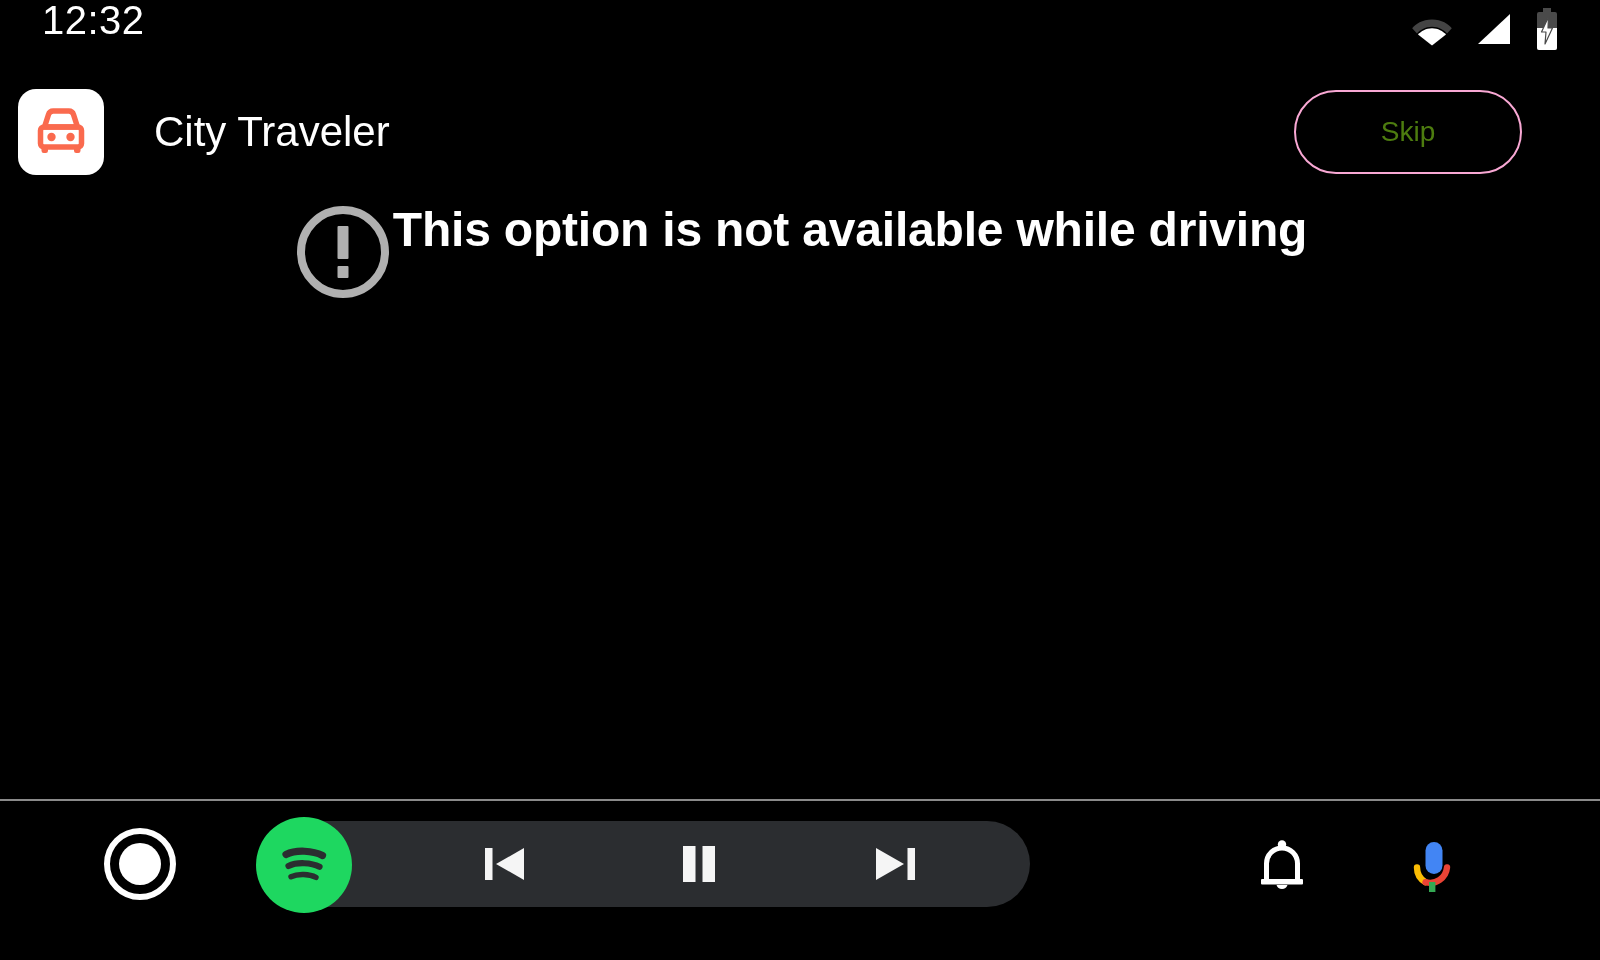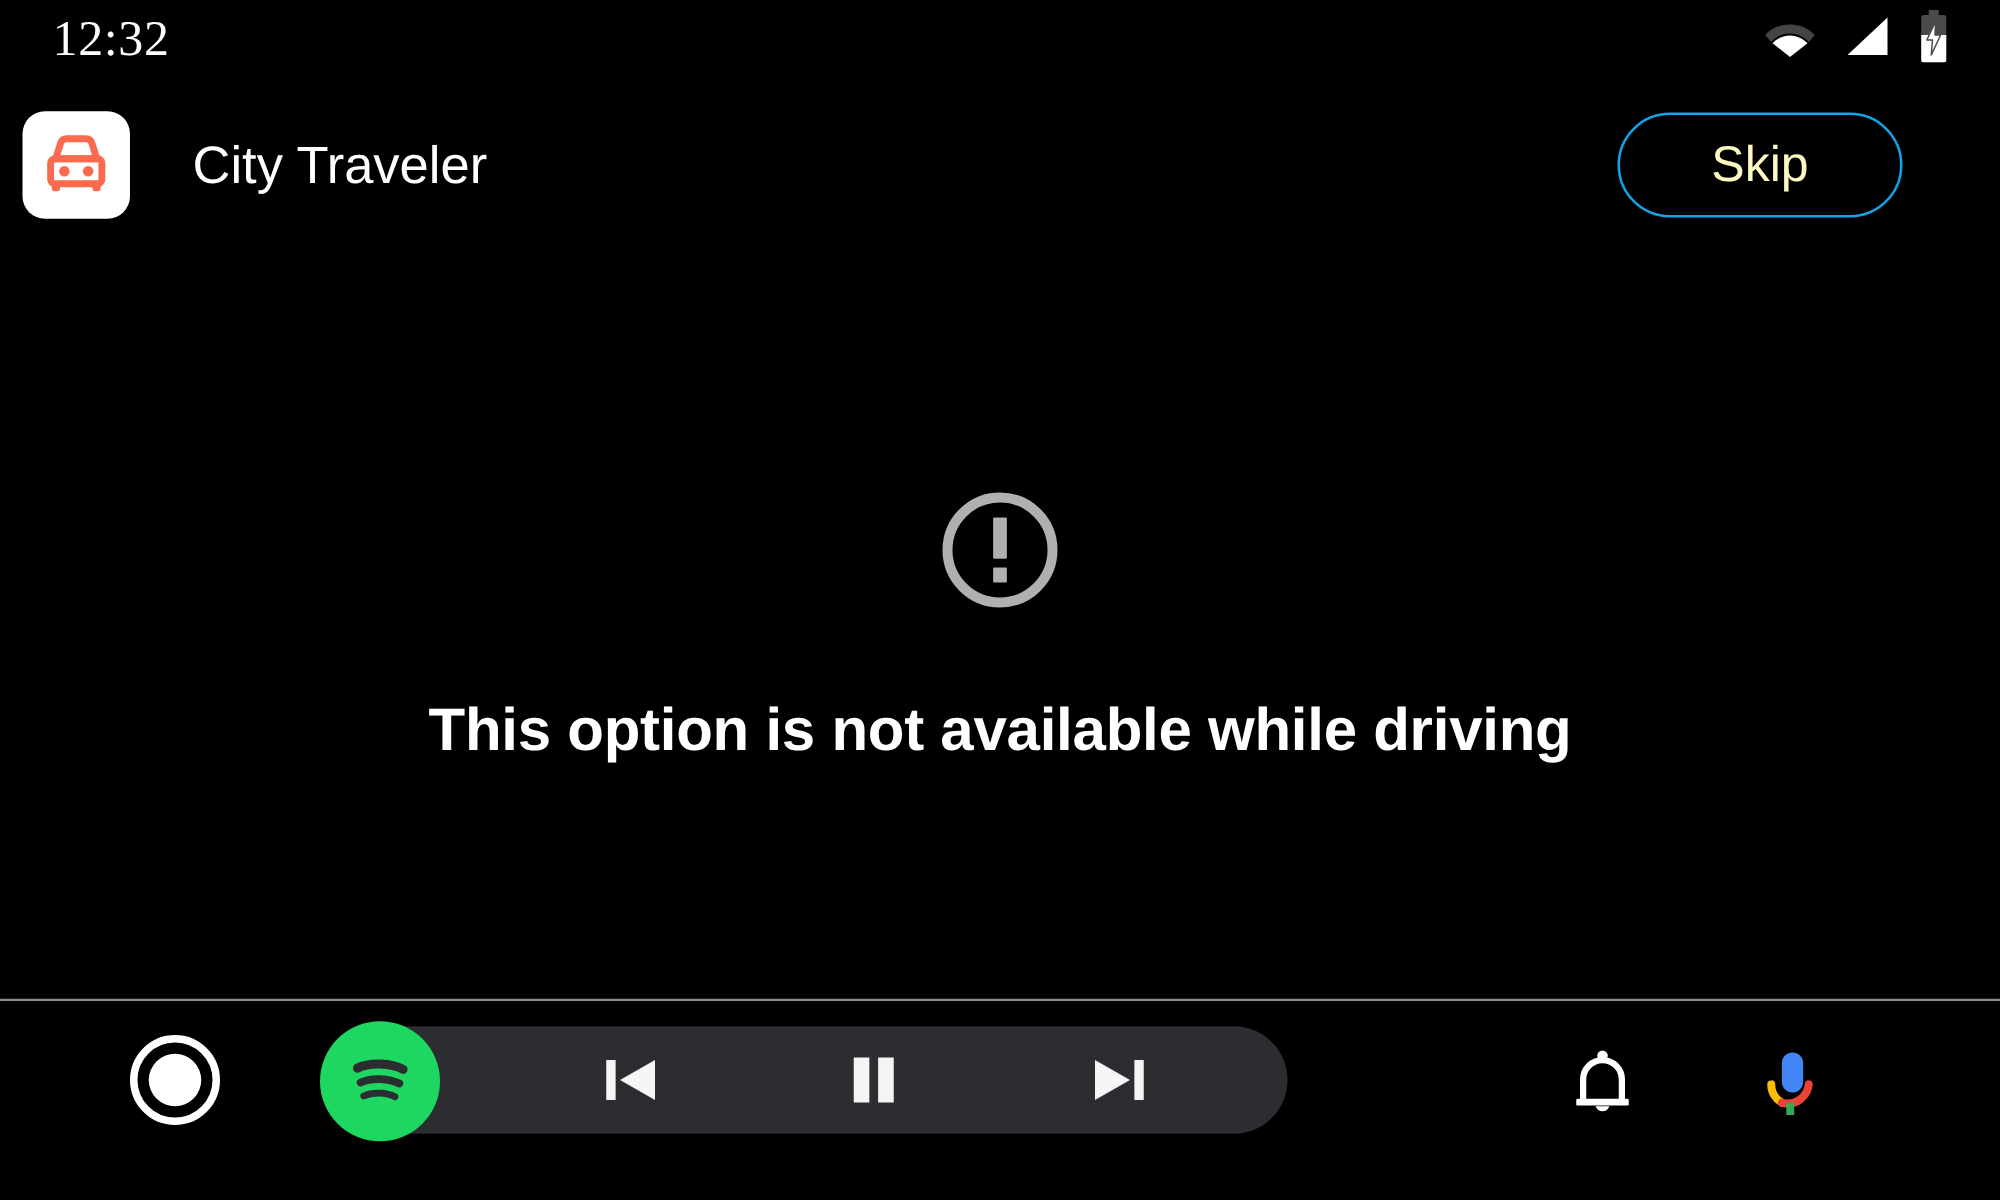--- a/index.html
+++ b/index.html
@@ -17,24 +17,22 @@
     position: relative;
   }
 
   
   #status-bar {
     position: absolute;
     top: 0; left: 0;
     width: 1600px;
     height: 62px;
     display: flex;
-    align-items: center;
     justify-content: space-between;
     padding: 0 40px 0 42px;
-    font-family: Liberation Serif, serif;
   }
 
   #status-clock {
     font-size: 40px;
     font-weight: 400;
     letter-spacing: 0.5px;
     color: #ffffff;
     line-height: 1;
   }
 
@@ -74,41 +72,41 @@
     font-weight: 400;
     color: #ffffff;
     white-space: nowrap;
   }
 
   #skip-button {
     margin-left: auto;
     min-width: 228px;
     height: 84px;
     border-radius: 42px;
-    border: 2px solid #0ea5e9;
-    background: transparent;
-    color: #fef9c3;
+    border: 2px solid #f9a8d4;
+    background: transparent;
+    color: #4d7c0f;
     font-family: "Liberation Sans", sans-serif;
-    font-size: 40px;
+    font-size: 28px;
     font-weight: 400;
     display: flex;
     align-items: center;
     justify-content: center;
     cursor: pointer;
   }
 
   
   #main-content {
     position: absolute;
     top: 202px; left: 0;
     width: 1600px;
     height: 598px;
     display: flex;
-    flex-direction: column;
-    align-items: center;
+    flex-direction: row;
+    align-items: flex-start;
     justify-content: center;
   }
 
   #warning-icon-wrap {
     margin-bottom: 62px;
   }
 
   #main-message {
     font-size: 48px;
     font-weight: 700;

